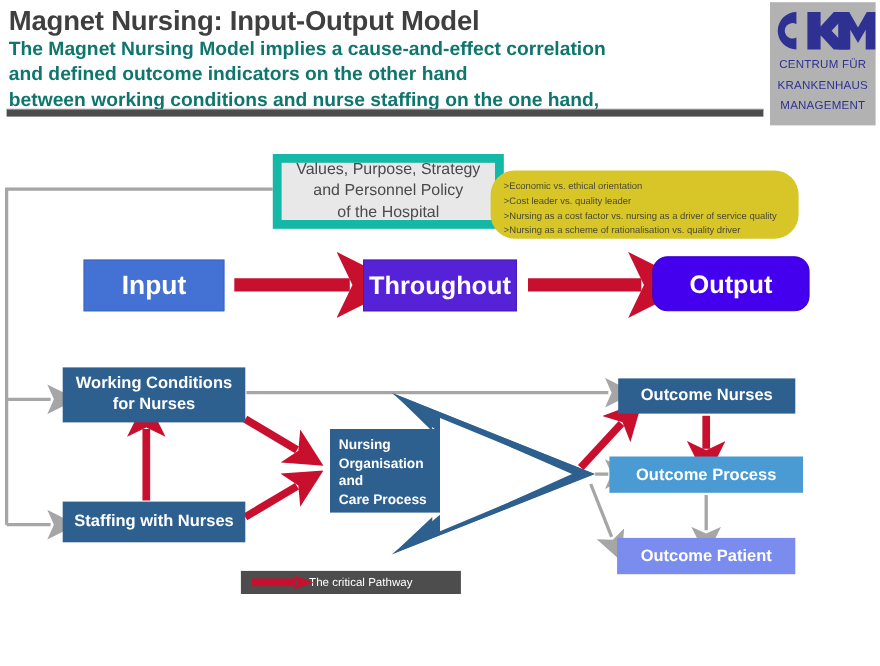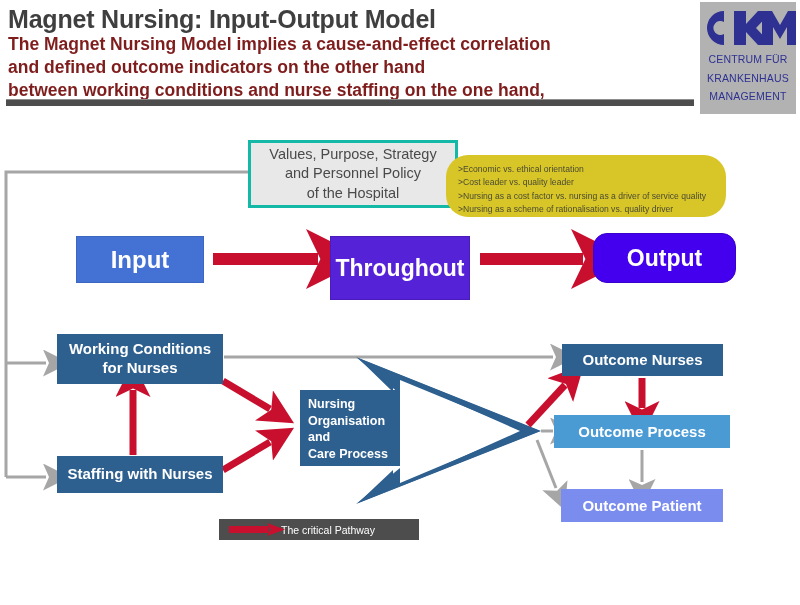--- a/index.html
+++ b/index.html
@@ -26,21 +26,21 @@
     font-size: 25px; font-weight: bold;
     letter-spacing: -0.2px;
     color: #3f3f3f;
     line-height: 1.08;
     white-space: nowrap;
   }
   .hdr-sub {
     position: absolute; left: 8px; top: 33px;
     width: 670px;
     font-size: 17.5px; font-weight: bold;
-    color: #7f1d1d;
+    color: #0f766e;
     line-height: 1.30;
   }
   .hdr-sub div { white-space: nowrap; }
   .hdr-rule {
     position: absolute; left: 6px; top: 99px;
     width: 688px; height: 7px;
     background: #4d4d4d;
     border-top: 1px solid #8d8d8d;
     box-sizing: border-box;
   }
@@ -73,21 +73,21 @@
     display: flex;
     align-items: center;
     justify-content: center;
     text-align: center;
     color: #ffffff;
     font-weight: bold;
   }
 
   .box-values {
     background: #e8e8e8;
-    border: 3px solid #14b8a6;
+    border: 8px solid #14b8a6;
     color: #4a4a4a;
     font-weight: normal;
     font-size: 14.5px;
     line-height: 1.33;
     flex-direction: column;
   }
 
   .box-yellow {
     background: #d8c629;
     color: #4a4a32;
@@ -211,21 +211,21 @@
 
   <div class="box box-yellow" style="left:446px; top:155px; width:280px; height:62px;">
     <div class="lbl-line">&gt;Economic vs. ethical orientation</div>
     <div class="lbl-line">&gt;Cost leader vs. quality leader</div>
     <div class="lbl-line">&gt;Nursing as a cost factor vs. nursing as a driver of service quality</div>
     <div class="lbl-line">&gt;Nursing as a scheme of rationalisation vs. quality driver</div>
   </div>
 
   <div class="box box-input" style="left:76px; top:236px; width:128px; height:47px;">Input</div>
 
-  <div class="box box-through" style="left:330px; top:236px; width:140px; height:64px;">Throughout</div>
+  <div class="box box-through" style="left:330px; top:236px; width:140px; height:47px;">Throughout</div>
 
   <div class="box box-output" style="left:593px; top:233px; width:143px; height:50px;border-radius:14px;">Output</div>
 
   <div class="box box-dark" style="left:57px; top:334px; width:166px; height:50px; flex-direction:column;">
     <span class="lbl-line">Working Conditions</span>
     <span class="lbl-line">for Nurses</span>
   </div>
 
   <div class="box box-dark" style="left:57px; top:456px; width:166px; height:37px;">Staffing with Nurses</div>
 

